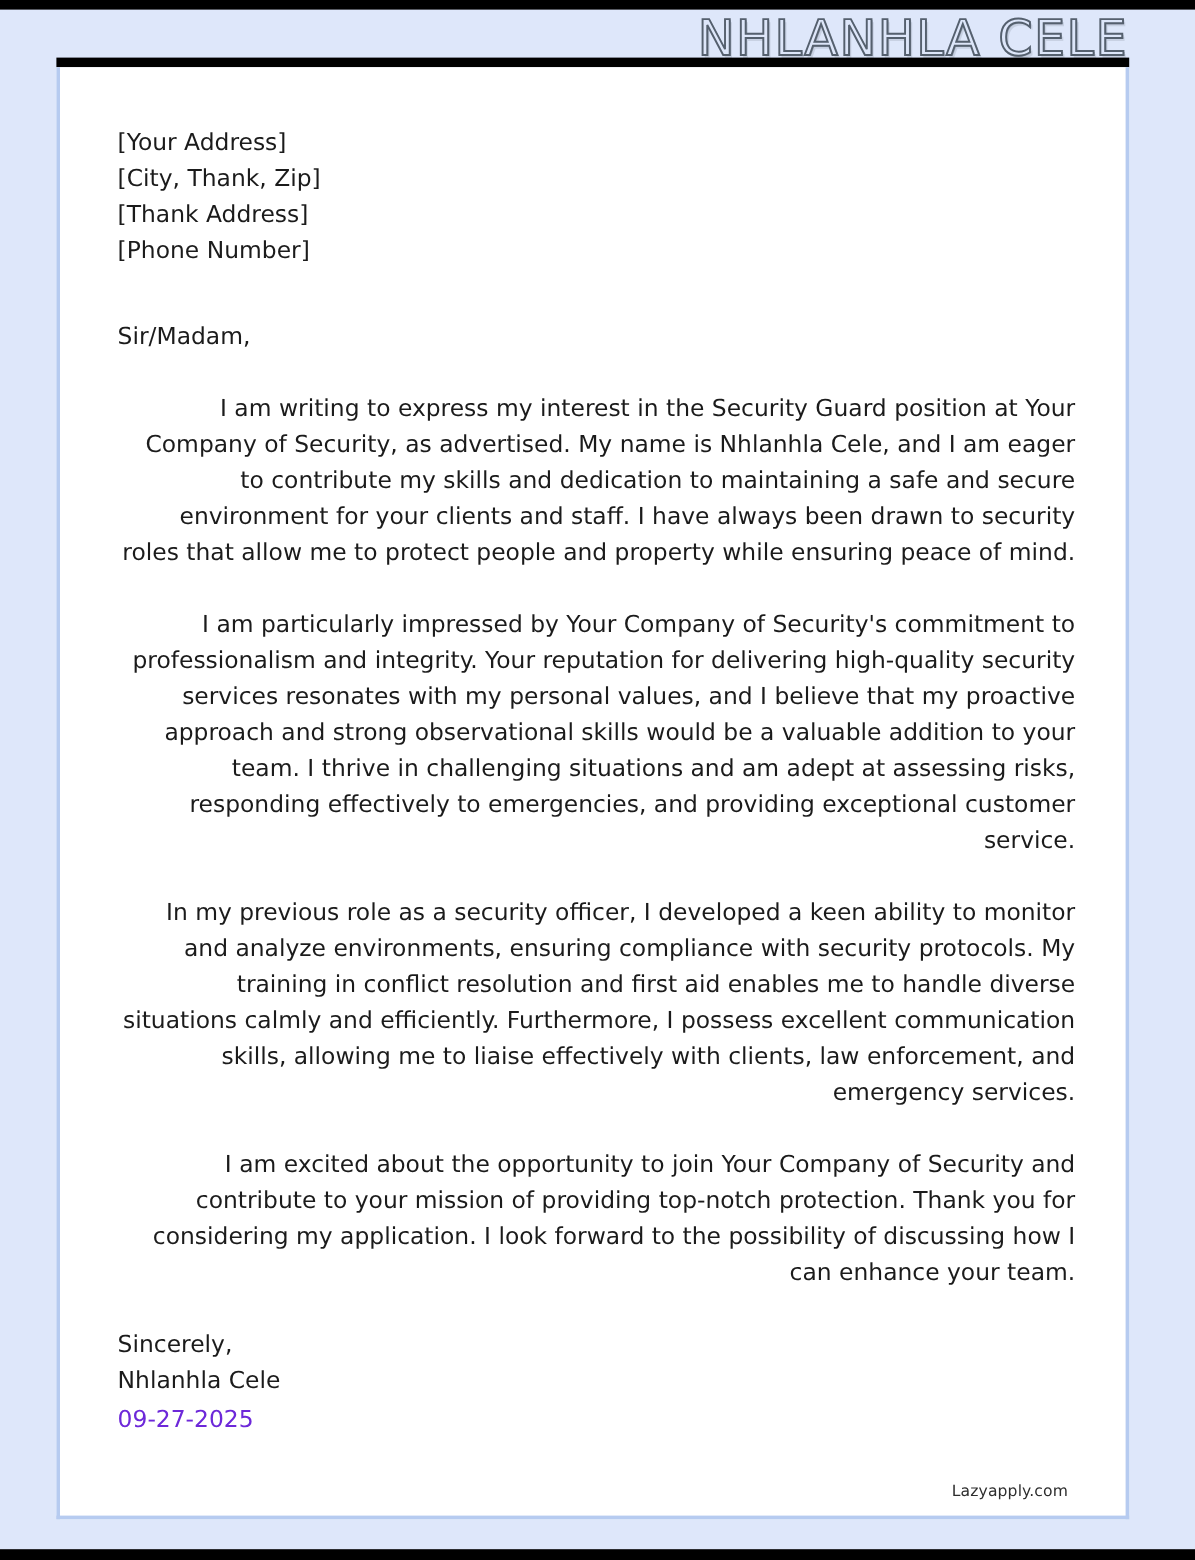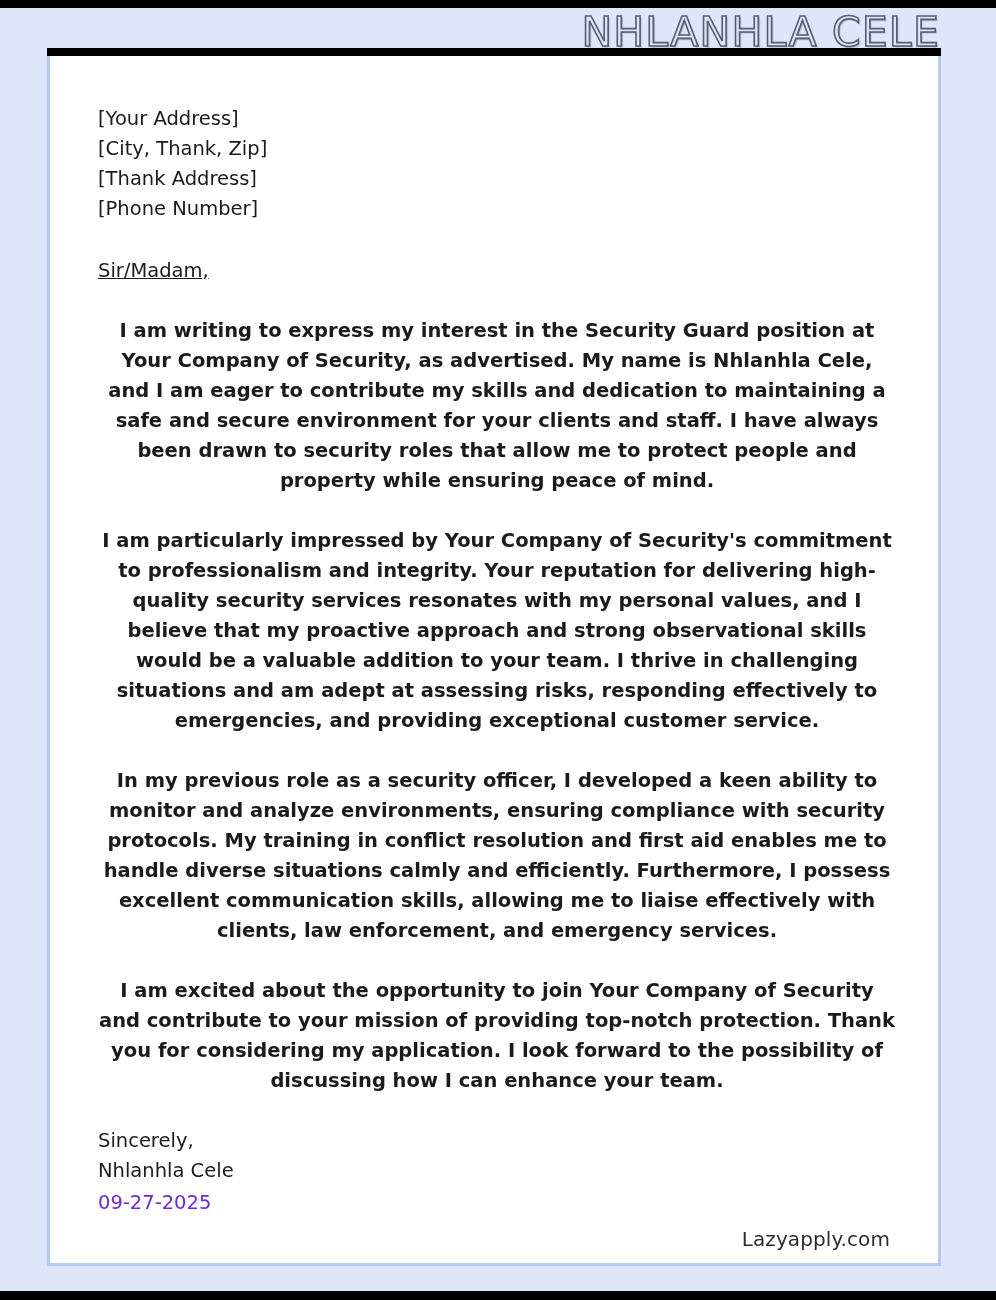--- a/index.html
+++ b/index.html
@@ -93,49 +93,47 @@
   .para,
   .sig-line,
   .date-line {
     font-size: 19.5px;
     line-height: 30px;
     color: #1b1b1b;
     font-weight: 400;
   }
 
   .addr-block {
-    margin: 0 0 32px 0;
+    margin: 0 0 42px 0;
   }
 
   .salutation {
     margin: 0 0 30px 0;
-    text-decoration: underline;
   }
 
   .para {
     margin: 0 0 30px 0;
-    text-align: center;
-    font-weight: bold;
+    text-align: right;
   }
 
   .sig-block {
     margin: 0;
   }
 
   .date-line {
     color: #6d28d9;
     margin-top: 2px;
   }
 
   
   .footer-brand {
     position: absolute;
     right: 48px;
     bottom: 12px;
-    font-size: 20px;
+    font-size: 13px;
     color: #2d2d2d;
     letter-spacing: 0.1px;
   }
 </style>
 </head>
 <body>
 
 <div class="canvas">
 
   <div class="header">

